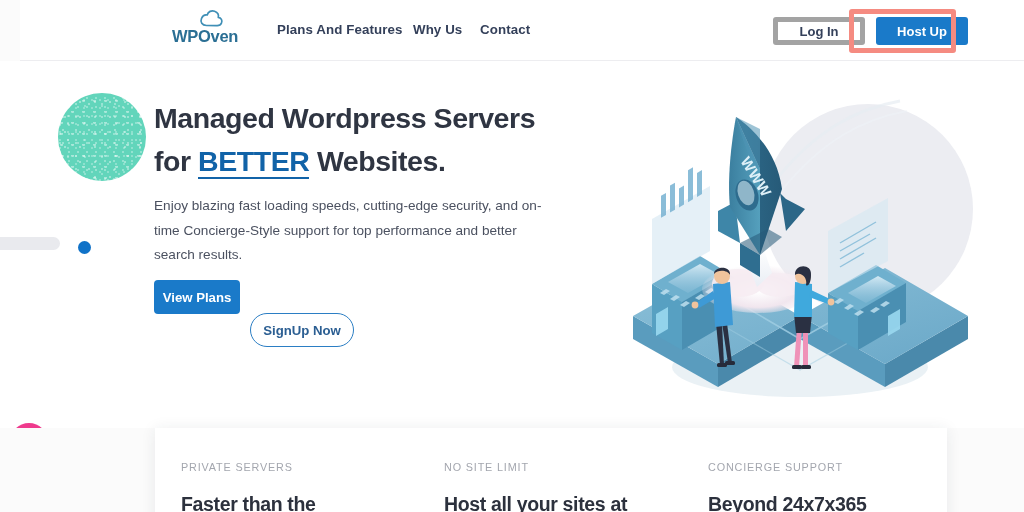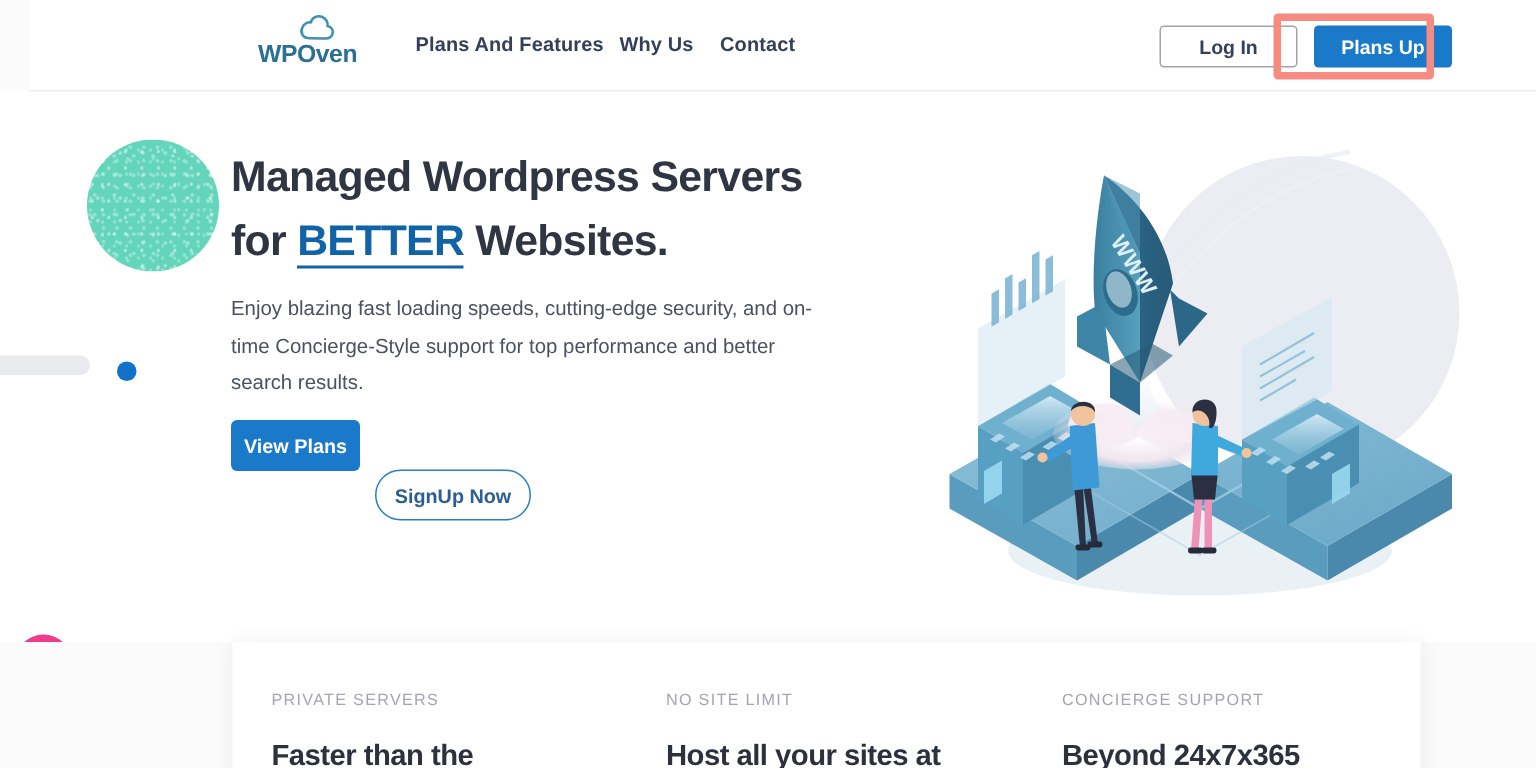--- a/index.html
+++ b/index.html
@@ -31,21 +31,21 @@
     position: absolute; top: 22px;
     font-size: 13.3px; font-weight: 600; color: #34405a;
     letter-spacing: 0.1px; white-space: nowrap; cursor: pointer;
   }
   #nav-plans   { left: 257px; }
   #nav-why     { left: 393px; }
   #nav-contact { left: 460px; }
 
   #btn-login {
     position: absolute; left: 753px; top: 17px; width: 92px; height: 28px;
-    background: #ffffff; border: 1px solid #a3a3a3; border-radius: 3px;
+    background: #ffffff; border: 5px solid #a3a3a3; border-radius: 3px;
     font-size: 13px; font-weight: 600; color: #34405a;
     display: flex; align-items: center; justify-content: center; cursor: pointer;
     font-family: "Liberation Sans", sans-serif;
   }
   #btn-signup {
     position: absolute; left: 856px; top: 17px; width: 92px; height: 28px;
     background: #1a7ac9; border: none; border-radius: 3px;
     font-size: 13px; font-weight: 700; color: #ffffff;
     display: flex; align-items: center; justify-content: center; cursor: pointer;
     font-family: "Liberation Sans", sans-serif;
@@ -155,21 +155,21 @@
         <path d="M8.5 16.5 C4 16.5 2 13 3.5 9.5 C4.8 6.4 7.5 5.6 9.2 6 C10 2.6 13.5 1 16.6 2.2 C19.6 3.4 20.8 6.2 20.3 8.4 C23.2 8.9 24.6 11.4 23.5 14 C22.6 16.2 20.3 16.8 18.3 16.6 Z" fill="none" stroke="#3f8fb6" stroke-width="1.7" stroke-linejoin="round"></path>
       </svg>
       <div id="logo-text">WPOven</div>
     </div>
 
     <div class="navlink" id="nav-plans">Plans And Features</div>
     <div class="navlink" id="nav-why">Why Us</div>
     <div class="navlink" id="nav-contact">Contact</div>
 
     <div id="btn-login">Log In</div>
-    <div id="btn-signup">Plans Up</div>
+    <div id="btn-signup">Host Up</div>
   </div>
   <div id="signup-highlight"></div>
 
   <div id="hero">
 
     <div id="deco-mint"></div>
     <div id="deco-bar"></div>
     <div id="deco-dot-left"></div>
     <div id="deco-dot-right"></div>
     <div id="deco-pink"></div>

